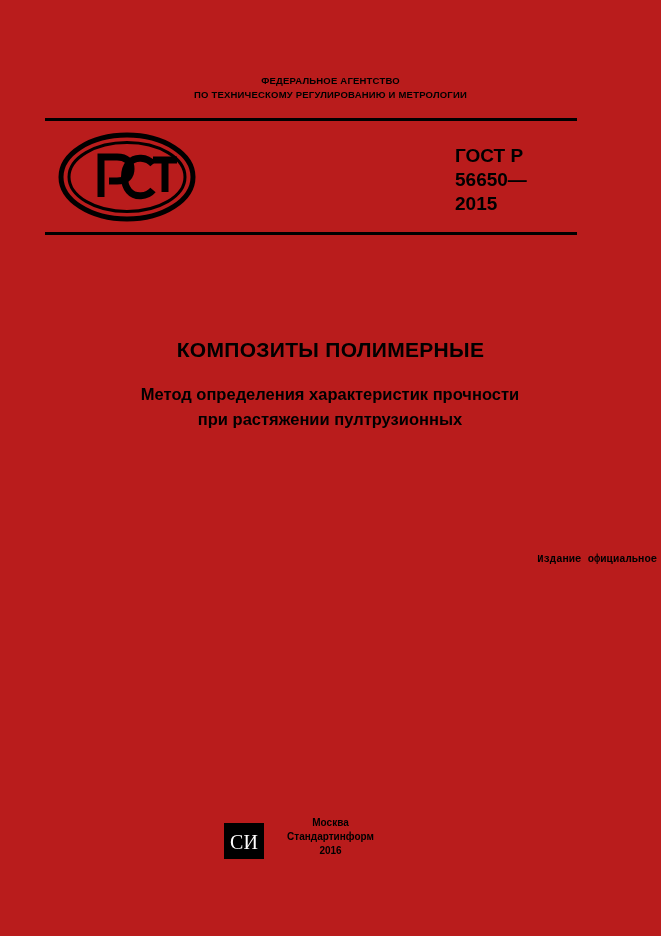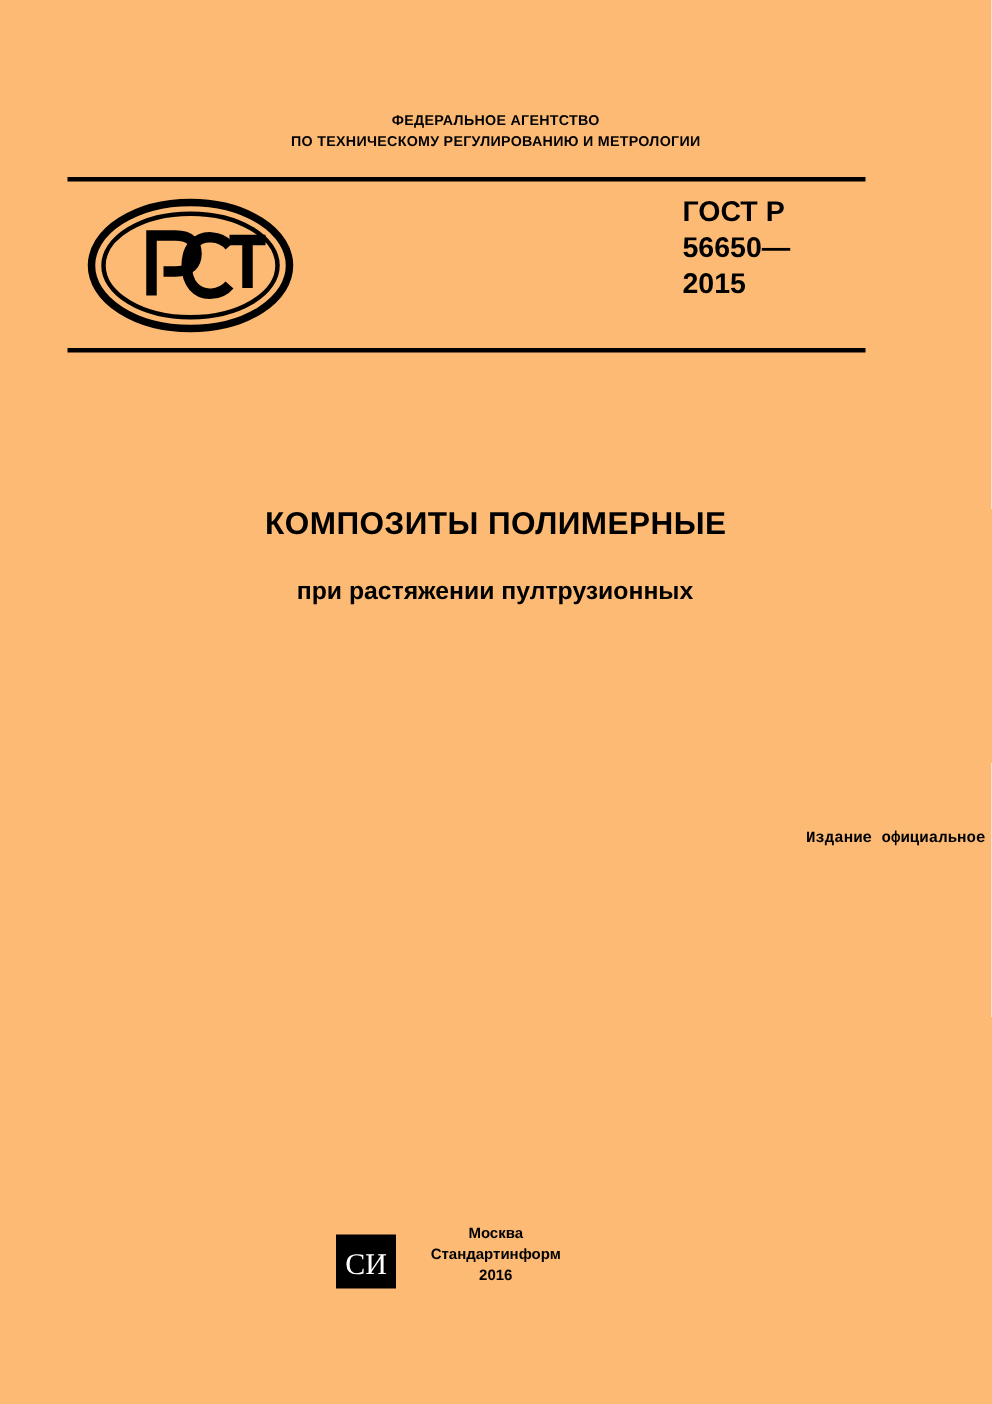--- a/index.html
+++ b/index.html
@@ -12,21 +12,21 @@
     height: 936px;
     font-family: "Liberation Sans", sans-serif;
     color: #000000;
     position: relative;
     overflow: hidden;
   }
   .page {
     position: relative;
     width: 661px;
     height: 936px;
-    background: #fdba74;
+    background: #b91c1c;
   }
 
   
   .agency {
     position: absolute;
     top: 74px;
     left: 0;
     width: 661px;
     text-align: center;
     font-size: 9.5px;
@@ -71,21 +71,21 @@
     font-size: 12.5px;
     font-weight: bold;
     line-height: 19px;
     letter-spacing: 3.6px;
   }
 
   
   .gost-number {
     position: absolute;
     left: 455px;
-    top: 130px;
+    top: 144px;
     width: 190px;
     text-align: left;
     font-size: 19px;
     font-weight: bold;
     line-height: 24px;
   }
 
   
   .main-title {
     position: absolute;
@@ -178,20 +178,21 @@
     <div>ГОСТ Р</div>
     <div>56650—</div>
     <div>2015</div>
   </div>
 
   <div class="rule rule-bottom"></div>
 
   <div class="main-title">КОМПОЗИТЫ ПОЛИМЕРНЫЕ</div>
 
   <div class="subtitle">
+    <div>Метод определения характеристик прочности</div>
     <div>при растяжении пултрузионных</div>
   </div>
 
   <div class="official">Издание официальное</div>
 
   <div class="footer">
     <div class="footer-inner">
       <div class="publisher-logo">
         <svg width="42" height="38" viewBox="0 0 42 38" xmlns="http://www.w3.org/2000/svg">
           <rect x="1" y="1" width="40" height="36" fill="#000"></rect>

